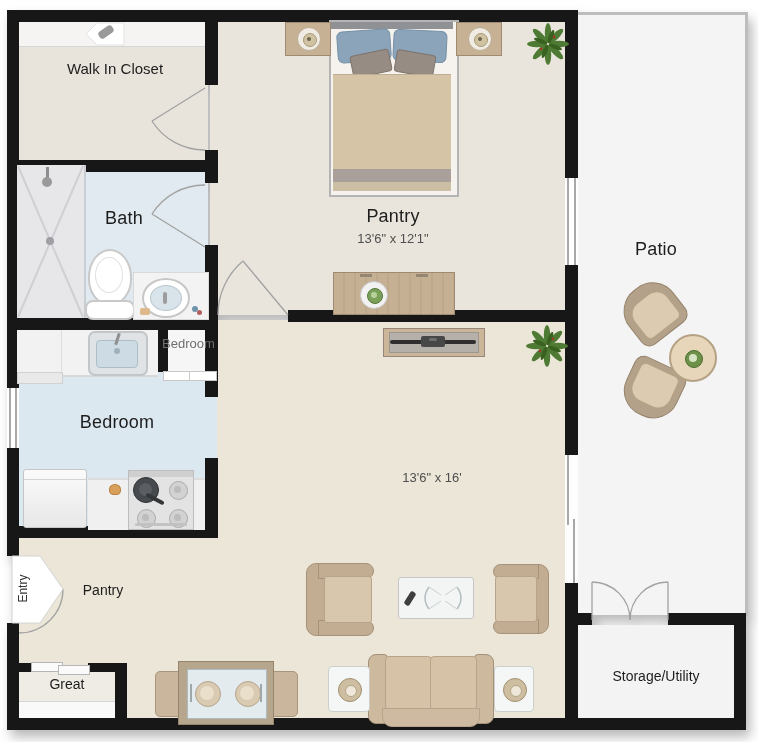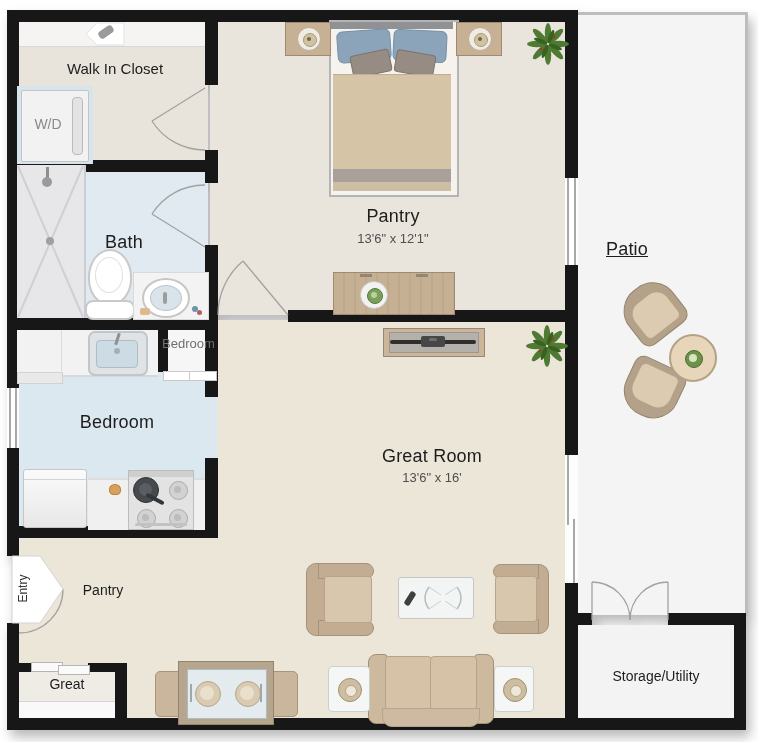--- a/index.html
+++ b/index.html
@@ -273,48 +273,41 @@
     <div style="position:absolute;left:40px;top:38px;width:17px;height:17px;border-radius:50%;background:#d2d2d2;border:1px solid #ababab;">
           <div style="position:absolute;left:4px;top:4px;width:7px;height:7px;border-radius:50%;background:#bcbcbc;"></div>
         </div>
     <div style="position:absolute;left:4px;top:6px;width:24px;height:24px;border-radius:50%;background:#46494d;border:1px solid #2e3033;">
       <div style="position:absolute;left:5px;top:5px;width:13px;height:13px;border-radius:50%;background:#5a5e63;"></div>
     </div>
     <div style="position:absolute;left:16px;top:26px;width:20px;height:4px;background:#34373a;border-radius:2px;transform:rotate(28deg);"></div>
     <div style="position:absolute;left:6px;top:52px;width:52px;height:3px;background:#c2c2c2;border-radius:2px;"></div>
   </div>
 
-  <div class="furn" style="left:17px;top:86px;width:76px;height:78px;background:#d7e4ec;">
-    <div style="position:absolute;left:4px;top:4px;width:66px;height:70px;background:#f2f2f2;border:1px solid #c5c5c5;border-radius:2px;">
-      <div class="lbl" style="left:4px;top:26px;width:44px;font-size:14px;color:#8a8a8a;">W/D</div>
-      <div style="position:absolute;left:50px;top:6px;width:9px;height:56px;background:#e3e3e3;border:1px solid #bbbbbb;border-radius:4px;"></div>
-    </div>
-  </div>
 
   <div class="furn" style="left:624px;top:284px;width:54px;height:54px;transform:rotate(-38deg);">
     <div style="position:absolute;left:0;top:0;width:54px;height:54px;background:#b3a189;border:1px solid #96846c;border-radius:26px 26px 10px 10px;"></div>
     <div style="position:absolute;left:7px;top:12px;width:40px;height:36px;background:#dccbb0;border:1px solid #b5a285;border-radius:14px 14px 6px 6px;"></div>
   </div>
   <div class="furn" style="left:626px;top:364px;width:54px;height:54px;transform:rotate(205deg);">
     <div style="position:absolute;left:0;top:0;width:54px;height:54px;background:#b3a189;border:1px solid #96846c;border-radius:26px 26px 10px 10px;"></div>
     <div style="position:absolute;left:7px;top:12px;width:40px;height:36px;background:#dccbb0;border:1px solid #b5a285;border-radius:14px 14px 6px 6px;"></div>
   </div>
   <div class="furn" style="left:669px;top:334px;width:44px;height:44px;border-radius:50%;background:#e7d6ba;border:2px solid #b5a285;">
     <div style="position:absolute;left:14px;top:14px;width:16px;height:16px;border-radius:50%;background:#6d9148;border:1px solid #4c6d2e;"></div>
     <div style="position:absolute;left:18px;top:18px;width:8px;height:8px;border-radius:50%;background:#d7e4c4;"></div>
   </div>
 
   <div class="lbl lbl-mid" style="left:57px;top:61px;width:116px;font-size:15px;">Walk In Closet</div>
-  <div class="lbl lbl-big" style="left:84px;top:209px;width:80px;margin-top:24px;">Bath</div>
+  <div class="lbl lbl-big" style="left:84px;top:209px;width:80px;">Bath</div>
   <div class="lbl" style="left:162px;top:337px;width:52px;font-size:13px;color:#6e6e6e;">Bedroom</div>
   <div class="lbl lbl-big" style="left:67px;top:413px;width:100px;">Bedroom</div>
   <div class="lbl lbl-big" style="left:333px;top:207px;width:120px;">Pantry</div>
   <div class="lbl lbl-dim" style="left:333px;top:232px;width:120px;">13'6" x 12'1"</div>
-  <div class="lbl lbl-big" style="left:362px;top:447px;width:140px;">Great Room</div>
   <div class="lbl lbl-dim" style="left:362px;top:471px;width:140px;">13'6" x 16'</div>
-  <div class="lbl lbl-big" style="left:587px;top:240px;width:80px;text-decoration:underline;">Patio</div>
+  <div class="lbl lbl-big" style="left:616px;top:240px;width:80px;">Patio</div>
   <div class="lbl lbl-mid" style="left:70px;top:583px;width:66px;">Pantry</div>
   <div class="lbl" style="left:-4px;top:582px;width:56px;font-size:12px;color:#333;transform:rotate(-90deg);">Entry</div>
   <div class="lbl lbl-mid" style="left:32px;top:677px;width:70px;">Great</div>
   <div class="lbl lbl-mid" style="left:596px;top:669px;width:120px;">Storage/Utility</div>
 
 </div>
 </div>
 
 </body></html>

